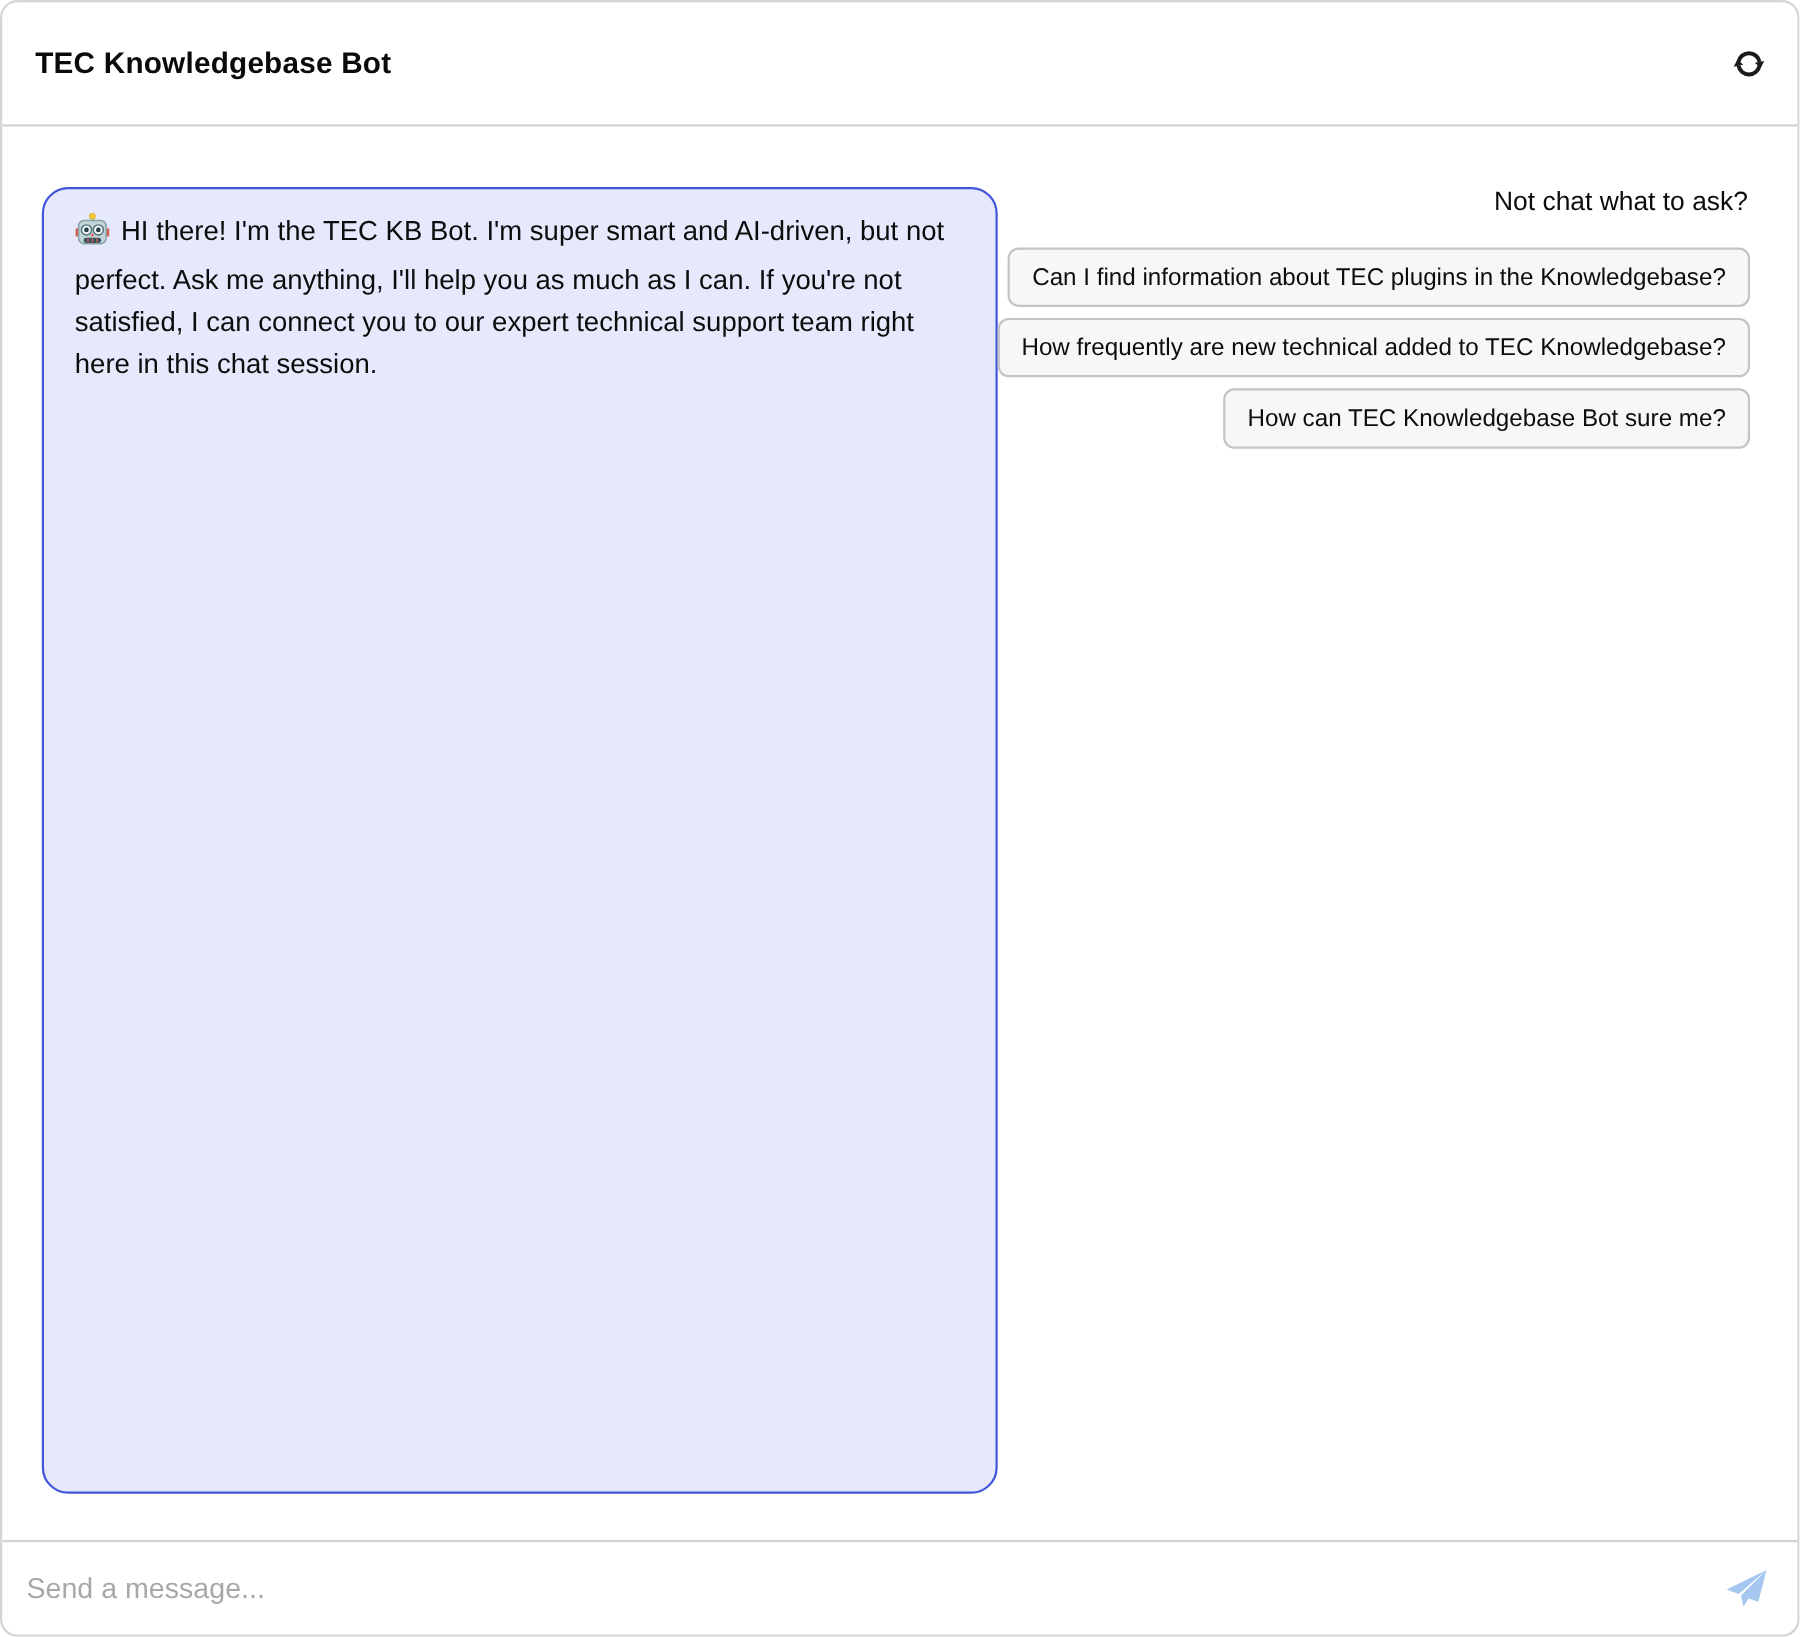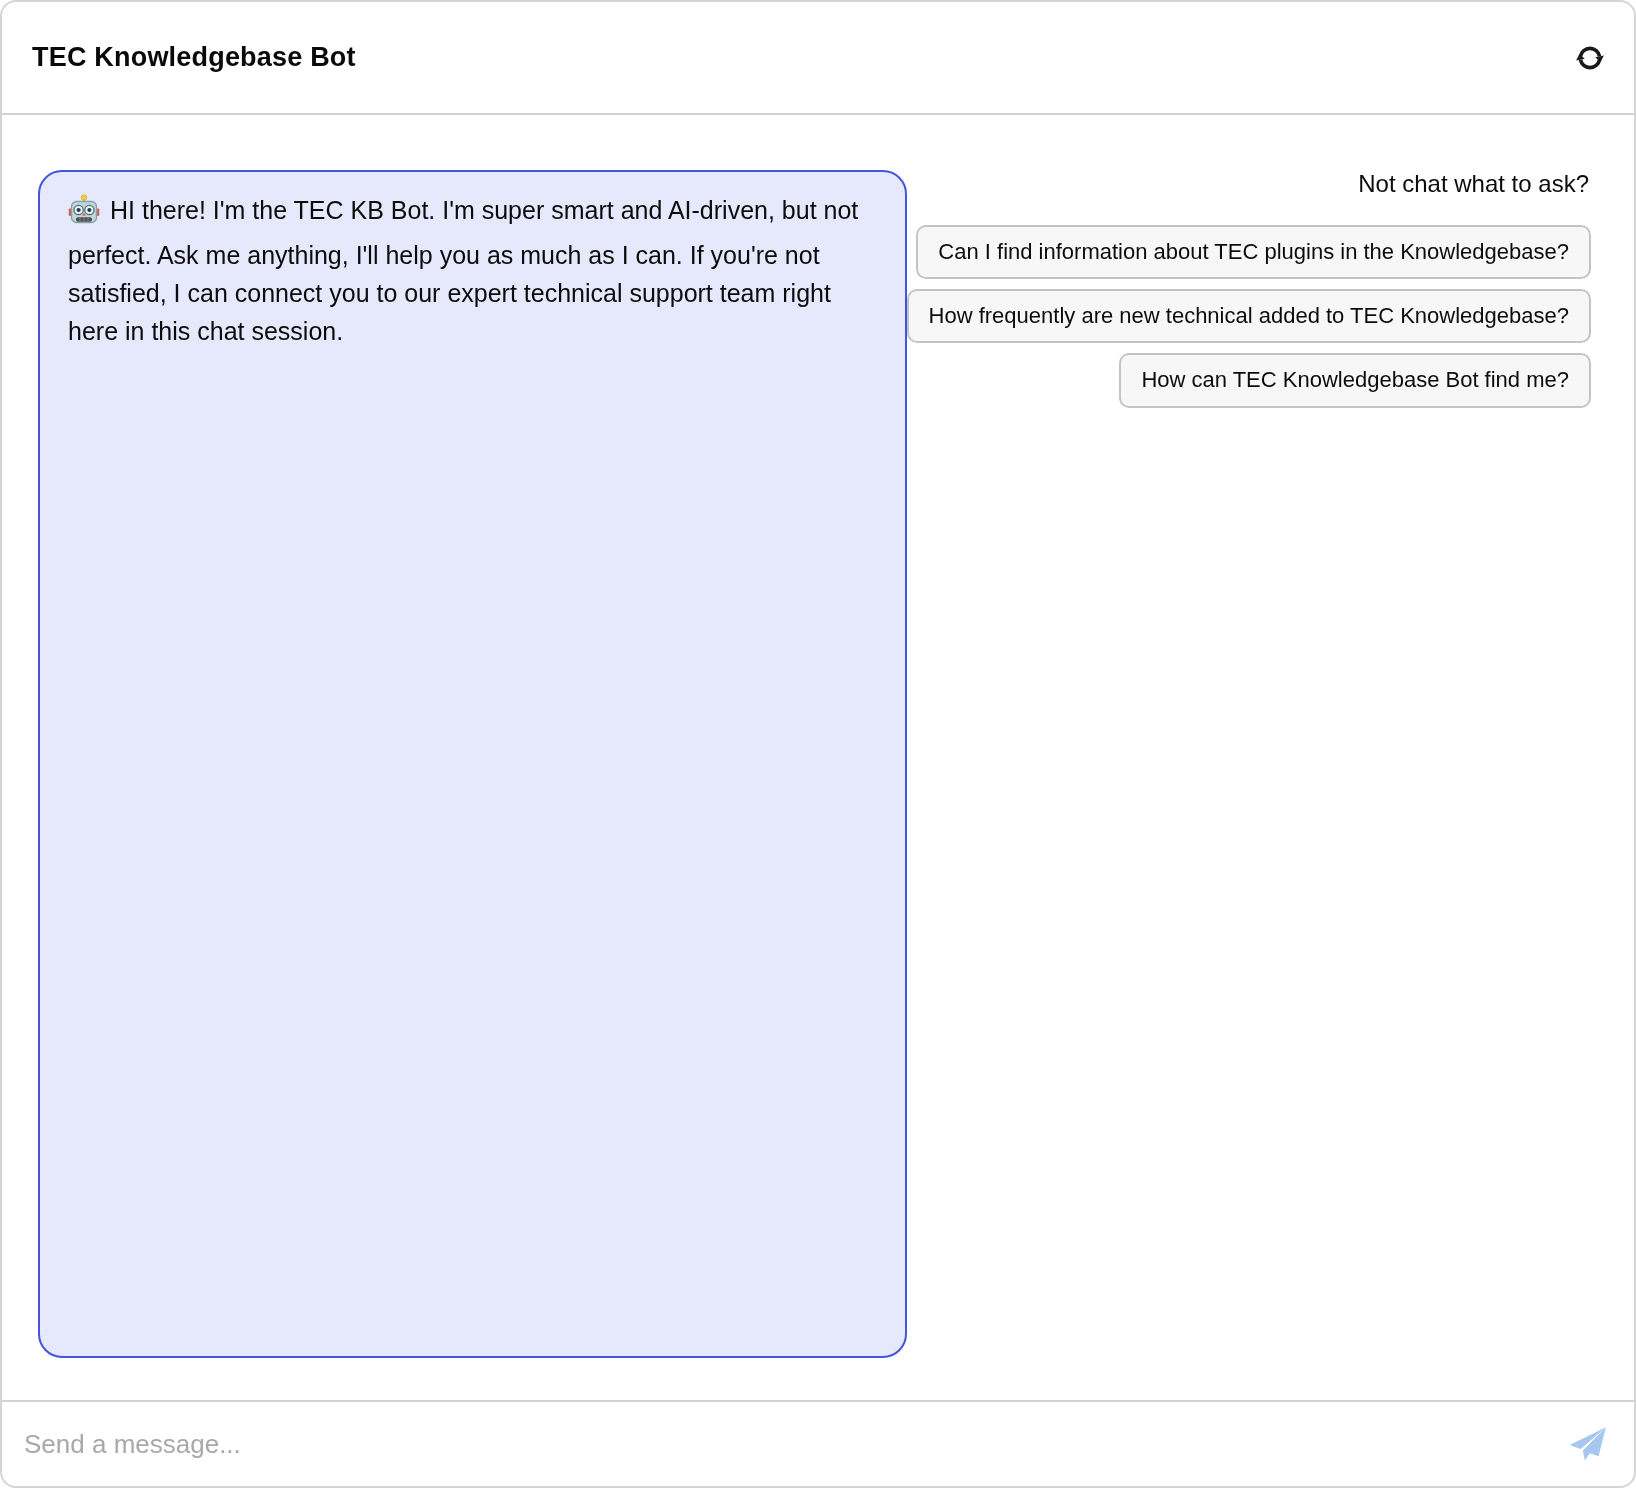--- a/index.html
+++ b/index.html
@@ -125,21 +125,21 @@
       </span><span>HI there! I'm the TEC KB Bot. I'm super smart and AI-driven, but not perfect. Ask me anything, I'll help you as much as I can. If you're not satisfied, I can connect you to our expert technical support team right here in this chat session.</span>
     </div>
 
     <div class="spacer"></div>
 
     <div class="suggestions">
       <div class="prompt">Not chat what to ask?</div>
       <div class="sbtns">
         <button class="sbtn">Can I find information about TEC plugins in the Knowledgebase?</button>
         <button class="sbtn">How frequently are new technical added to TEC Knowledgebase?</button>
-        <button class="sbtn">How can TEC Knowledgebase Bot find me?</button>
+        <button class="sbtn">How can TEC Knowledgebase Bot sure me?</button>
       </div>
     </div>
   </div>
 
   <div class="composer">
     <input type="text" value="" placeholder="Send a message..." style="">
     <button class="send-btn">
       <svg width="42" height="42" viewBox="0 0 40 40">
         <path d="M38 4 L3.5 21 L14 24.8 Z" fill="#a6c7f0"></path>
         <path d="M38 4 L16 26.2 L18 35.8 L22.6 28.8 L31 31.6 Z" fill="#a6c7f0"></path>

